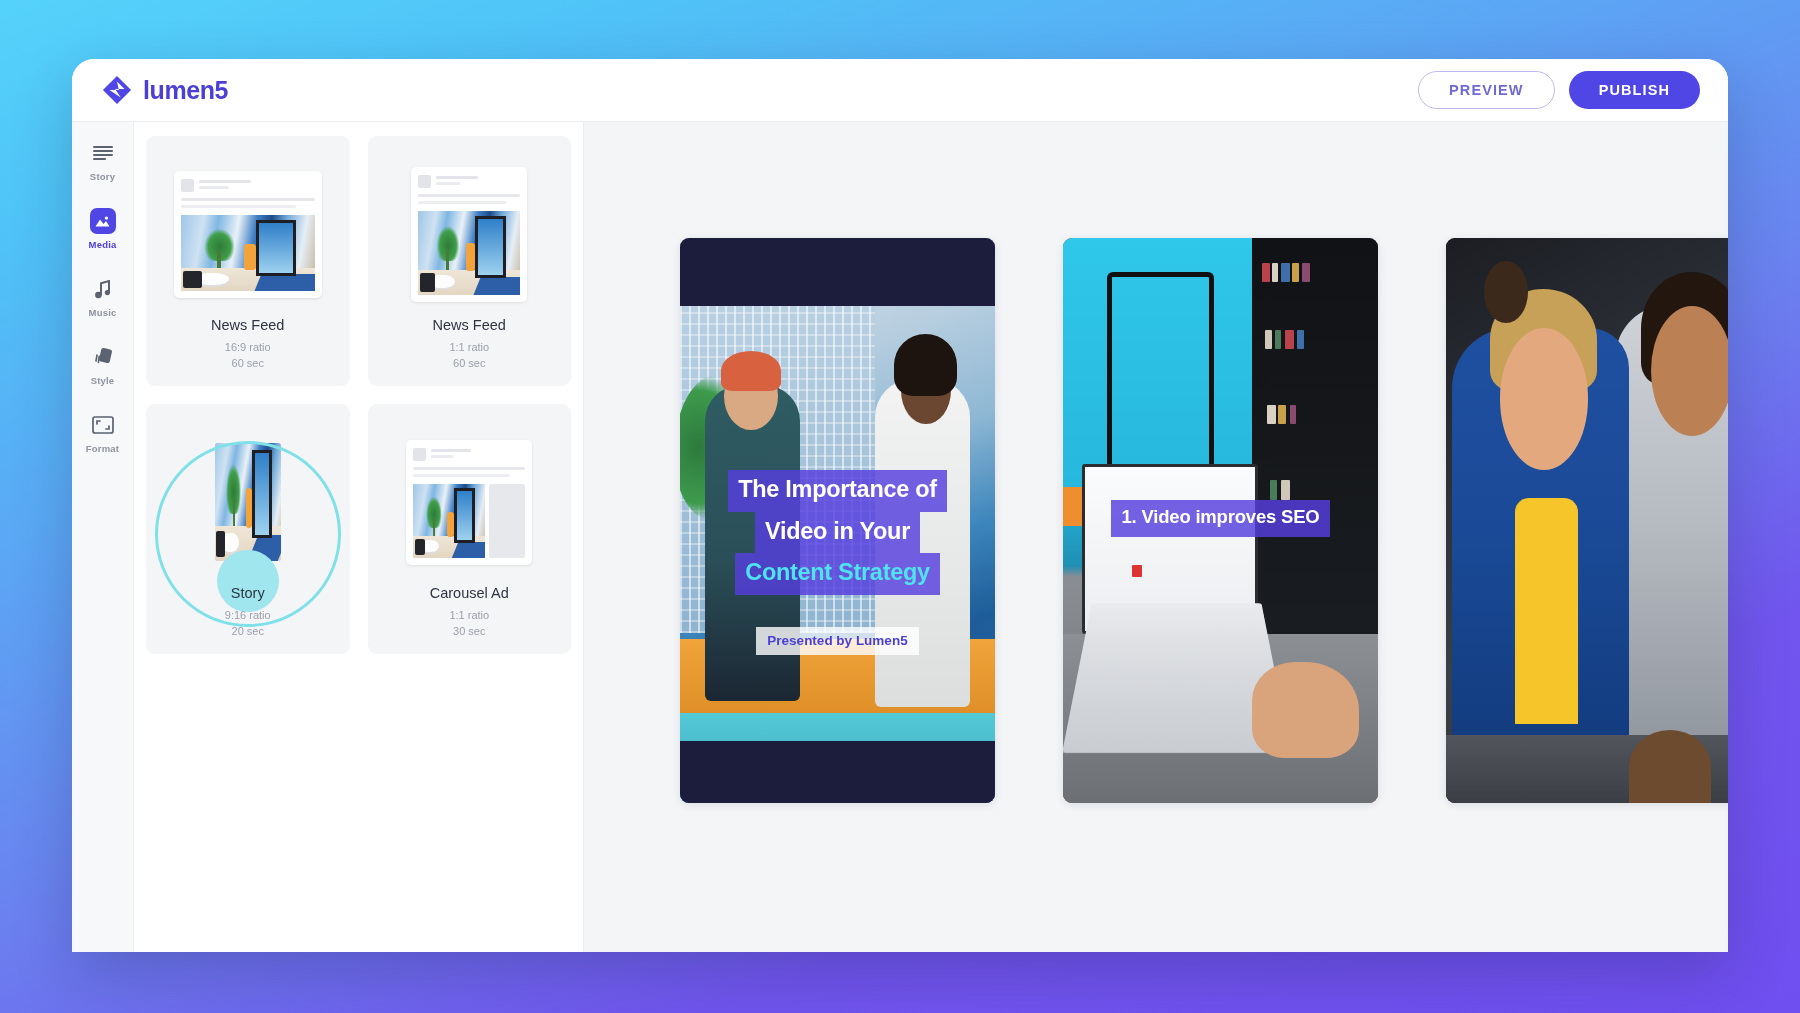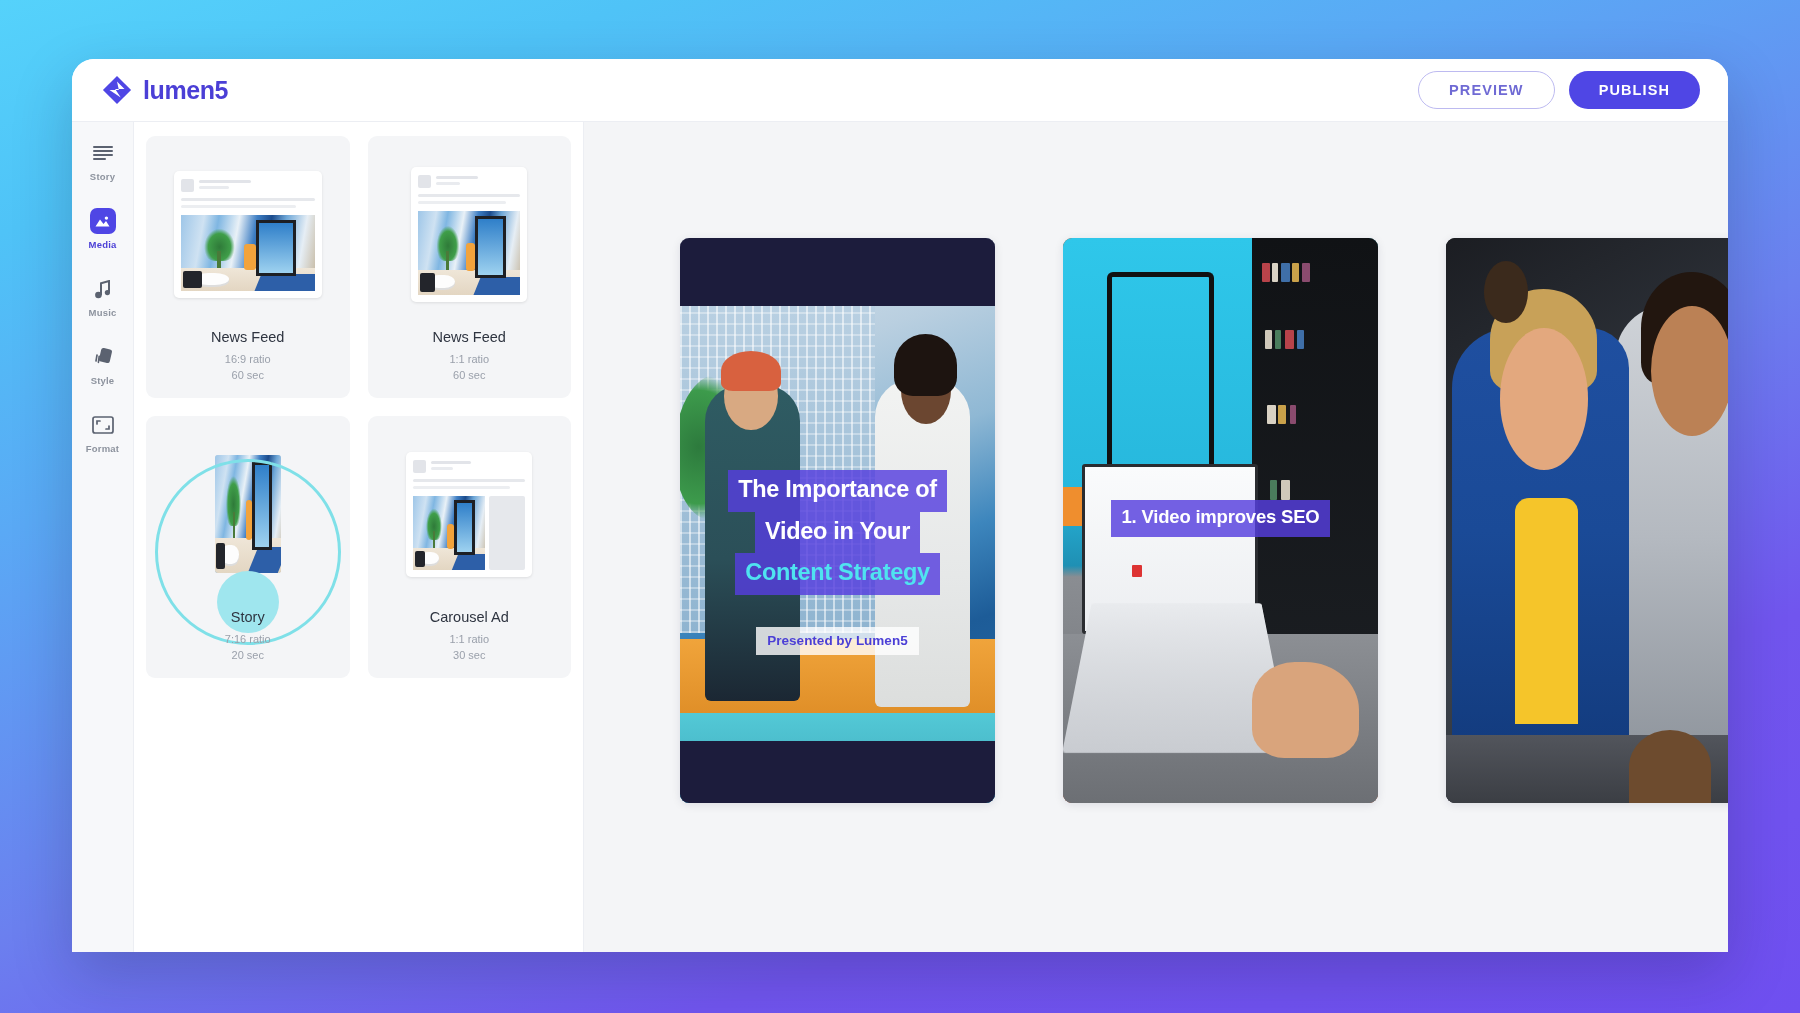--- a/index.html
+++ b/index.html
@@ -208,21 +208,20 @@
       background:#f2a33c; border-radius:3px; }
   .photo .tbl      { position:absolute; left:10%; bottom:8%; width:26%; height:16%;
       background:#fdfdfd; border-radius:50%/60%; box-shadow:0 2px 0 #ddd; }
   .photo .drk      { position:absolute; left:2%; bottom:4%; width:14%; height:22%;
       background:#23252b; border-radius:2px; }
 
   .tpl-title {
     font-size: 14.5px;
     color: #2e3440;
     font-weight: 400;
-    margin-top: 12px;
   }
   .tpl-meta {
     font-size: 11px;
     color: #9aa0ab;
     text-align: center;
     line-height: 1.45;
     margin-top: 7px;
   }
 
   
@@ -557,21 +556,21 @@
                   <div class="plantstem"></div>
                 <div class="chair"></div>
                   <div class="tbl"></div>
                   <div class="drk"></div>
               </div>
             </div>
             <div class="ripple-ring"></div>
             <div class="ripple-dot"></div>
             <div class="tpl-title ripple-label">Story</div>
             <div class="tpl-meta ripple-label">
-              <div>7:16 ratio</div>
+              <div>9:16 ratio</div>
               <div>20 sec</div>
             </div>
           </div>
 
           <div class="tpl-card">
             <div class="tpl-thumb-wrap">
               <div class="mockpost" style="width:126px;">
                 <div class="mp-head">
                   <div class="mp-avatar"></div>
                   <div class="mp-lines">

